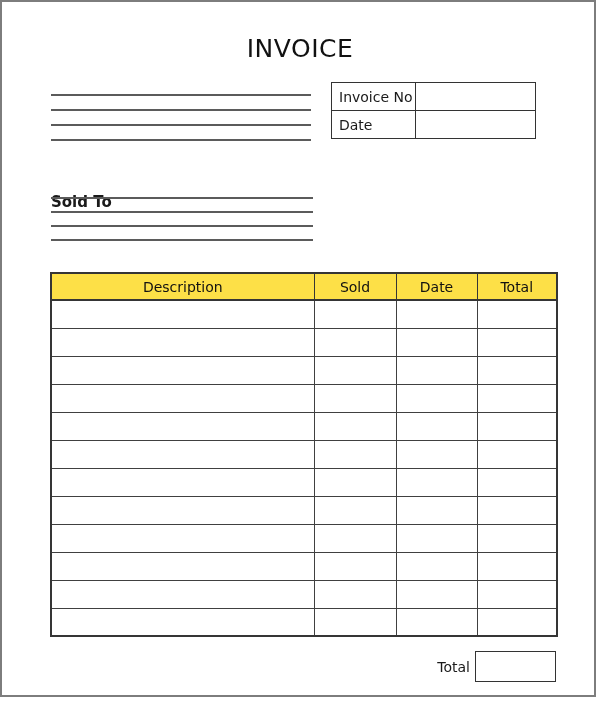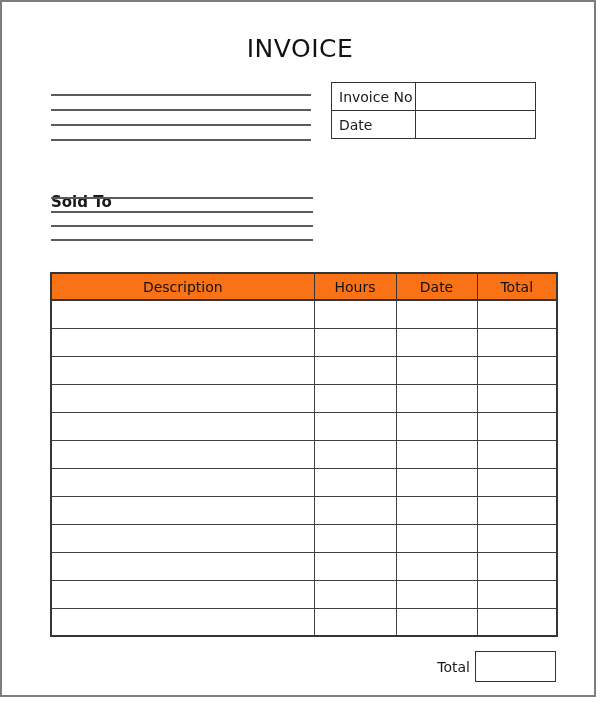--- a/index.html
+++ b/index.html
@@ -40,21 +40,21 @@
   }
   .soldto-lines { position: absolute; left: 51px; top: 185px; width: 262px; }
   .soldto-lines .blank-line { height: 14px; border-bottom: 2px solid #5b5b5b; }
   
   .items-table {
     position: absolute; left: 50px; top: 272px; width: 506px;
     border-collapse: collapse; table-layout: fixed;
     border: 2px solid #353535;
   }
   .items-table th {
-    background: #f97316;
+    background: #fde047;
     border: 1px solid #353535;
     border-bottom: 2px solid #353535;
     height: 27px; font-size: 14px; font-weight: normal;
     text-align: center; color: #111;
   }
   .items-table td {
     border: 1px solid #404040;
     height: 28px;
     background: #ffffff;
   }
@@ -108,21 +108,21 @@
 <table class="items-table">
   <colgroup>
     <col style="width:263px">
       <col style="width:82px">
       <col style="width:81px">
       <col style="width:80px">
   </colgroup>
   <thead>
     <tr>
       <th>Description</th>
-      <th>Hours</th>
+      <th>Sold</th>
       <th>Date</th>
       <th>Total</th>
     </tr>
   </thead>
   <tbody>
       <tr>
         <td></td>
         <td></td>
         <td></td>
         <td></td>

